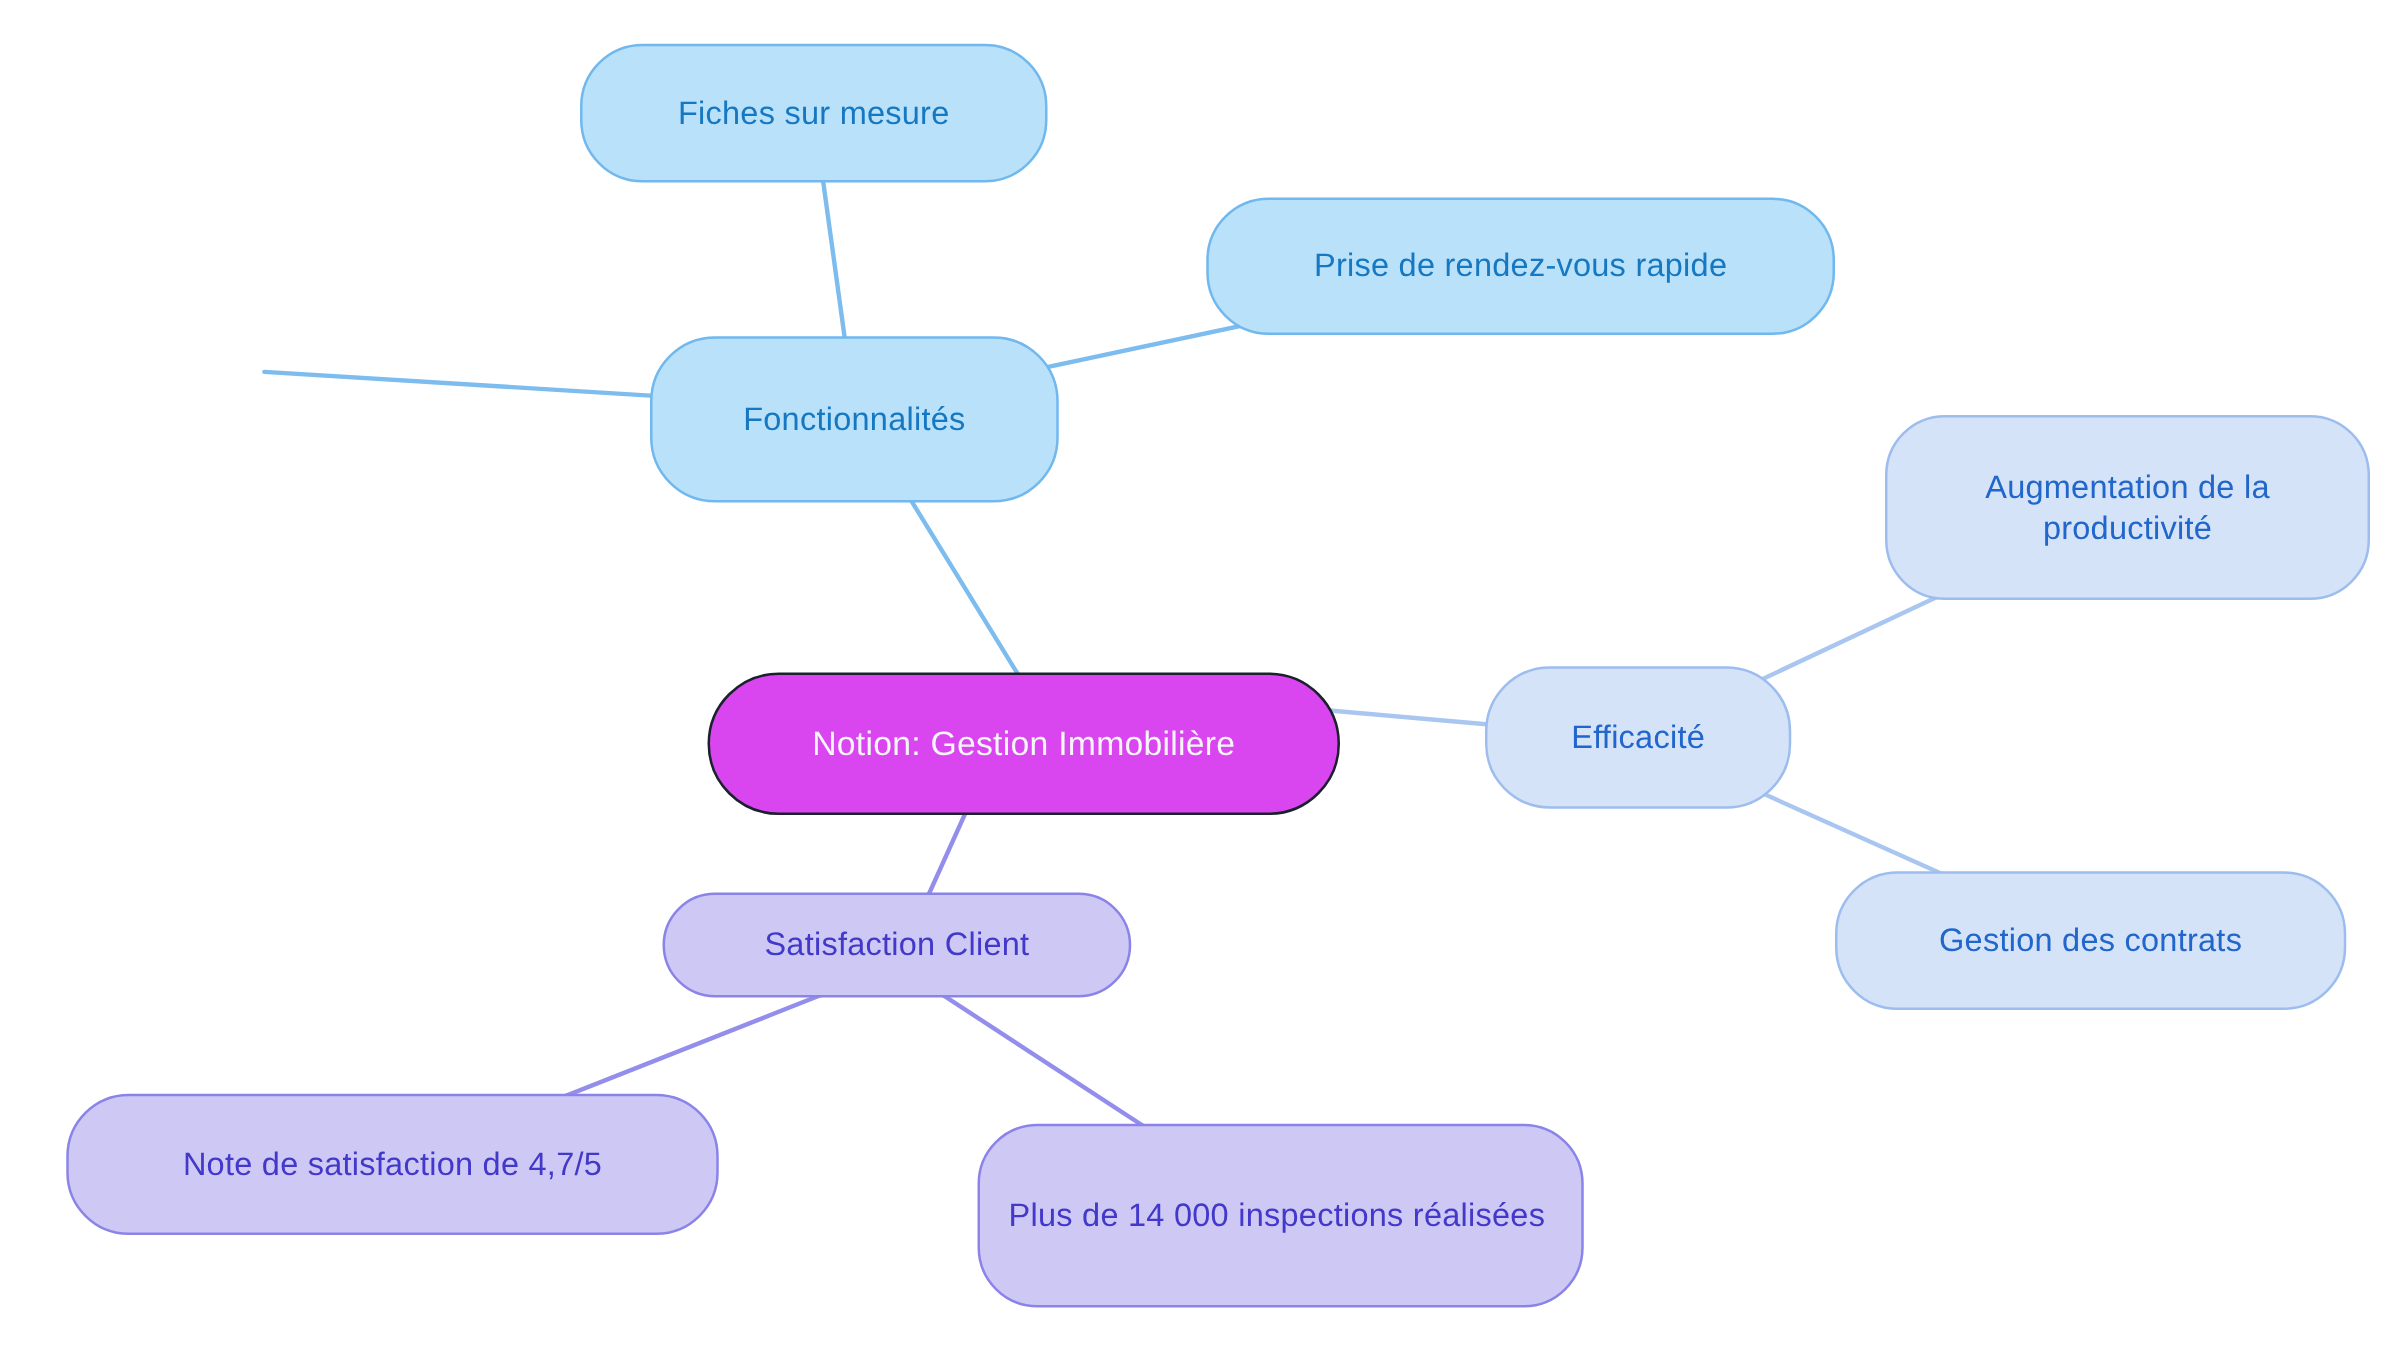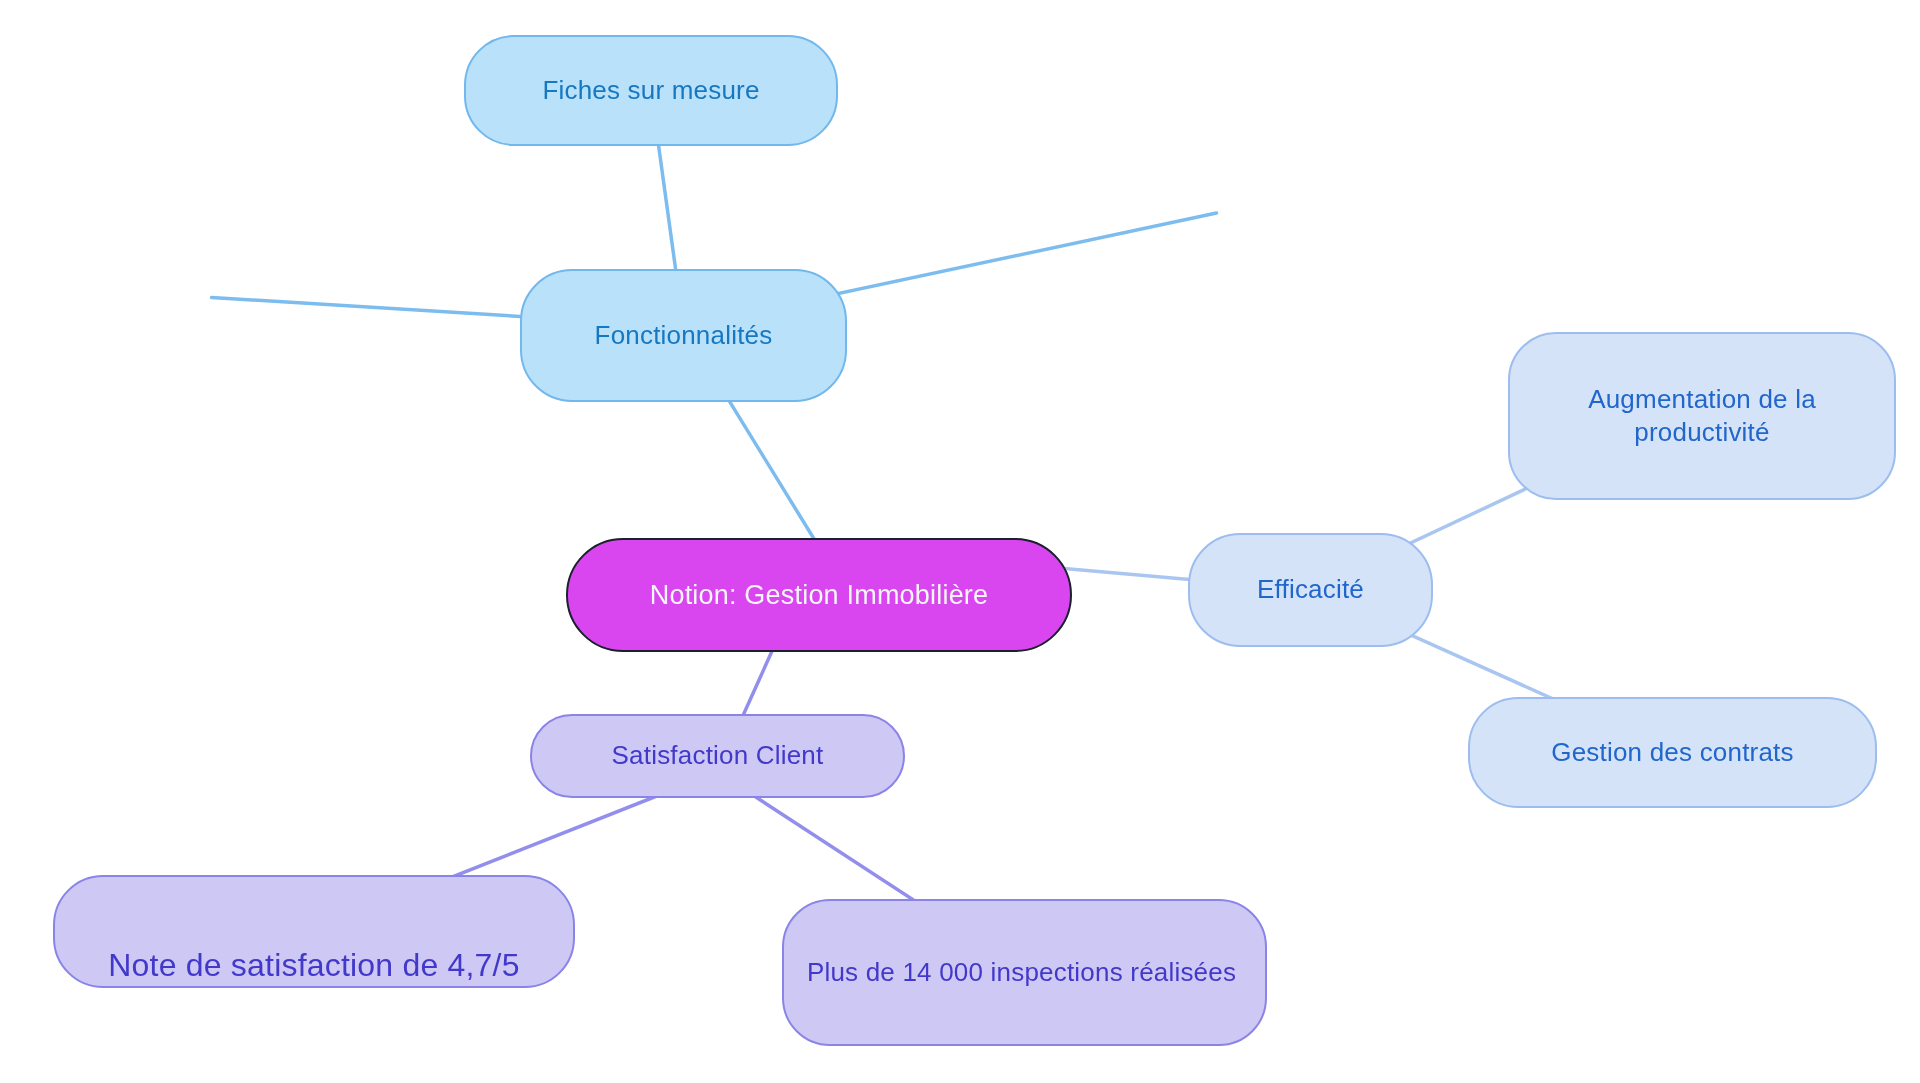--- a/index.html
+++ b/index.html
@@ -57,31 +57,34 @@
     </svg>
 <div class="node" style="left: 566px; top: 508px; width: 506px; height: 114px; border-radius: 57px; background: #d946ef; border-color: rgb(26, 32, 44); color: rgb(244, 245, 247); font-size: 27px; margin-top: 30px;">
       <span>Notion: Gestion Immobilière</span>
     </div>
     <div class="node" style="left: 520px; top: 269px; width: 327px; height: 133px; border-radius: 52px; background: rgb(185, 225, 249); border-color: rgb(112, 184, 238); color: rgb(23, 120, 194); font-size: 26px;">
       <span>Fonctionnalités</span>
     </div>
     <div class="node" style="left: 464px; top: 35px; width: 374px; height: 111px; border-radius: 50px; background: rgb(185, 225, 249); border-color: rgb(112, 184, 238); color: rgb(23, 120, 194); font-size: 26px;">
       <span>Fiches sur mesure</span>
     </div>
+    <div class="node" style="left: 965px; top: 158px; width: 503px; height: 110px; border-radius: 50px; background: rgb(185, 225, 249); border-color: rgb(112, 184, 238); color: rgb(23, 120, 194); font-size: 26px;">
+      <span>Prise de rendez-vous rapide</span>
+    </div>
     <div class="node" style="left: 1188px; top: 533px; width: 245px; height: 114px; border-radius: 52px; background: rgb(212, 227, 248); border-color: rgb(156, 189, 238); color: rgb(33, 102, 203); font-size: 26px;">
       <span>Efficacité</span>
     </div>
-    <div class="node" style="left: 1508px; top: 332px; width: 388px; height: 168px; border-radius: 48px; background: rgb(212, 227, 248); border-color: rgb(156, 189, 238); color: rgb(33, 102, 203); font-size: 26px;">
+    <div class="node" style="left: 1508px; top: 332px; width: 388px; height: 148px; border-radius: 48px; background: rgb(212, 227, 248); border-color: rgb(156, 189, 238); color: rgb(33, 102, 203); font-size: 26px;">
       <span>Augmentation de la productivité</span>
     </div>
     <div class="node" style="left: 1468px; top: 697px; width: 409px; height: 111px; border-radius: 50px; background: rgb(212, 227, 248); border-color: rgb(156, 189, 238); color: rgb(33, 102, 203); font-size: 26px;">
       <span>Gestion des contrats</span>
     </div>
     <div class="node" style="left: 530px; top: 714px; width: 375px; height: 84px; border-radius: 52px; background: rgb(206, 201, 244); border-color: rgb(138, 132, 232); color: rgb(66, 56, 202); font-size: 26px;">
       <span>Satisfaction Client</span>
     </div>
-    <div class="node" style="left: 53px; top: 875px; width: 522px; height: 113px; border-radius: 50px; background: rgb(206, 201, 244); border-color: rgb(138, 132, 232); color: rgb(66, 56, 202); font-size: 32px; align-items: flex-end;">
+    <div class="node" style="left: 53px; top: 875px; width: 522px; height: 113px; border-radius: 50px; background: rgb(206, 201, 244); border-color: rgb(138, 132, 232); color: rgb(66, 56, 202); font-size: 26px;">
       <span>Note de satisfaction de 4,7/5</span>
     </div>
     <div class="node" style="left: 782px; top: 899px; width: 485px; height: 147px; border-radius: 48px; background: rgb(206, 201, 244); border-color: rgb(138, 132, 232); color: rgb(66, 56, 202); font-size: 26px; padding-left: 12px;">
       <span>Plus de 14 000 inspections réalisées</span>
     </div>
   </div>
 
 </body></html>

